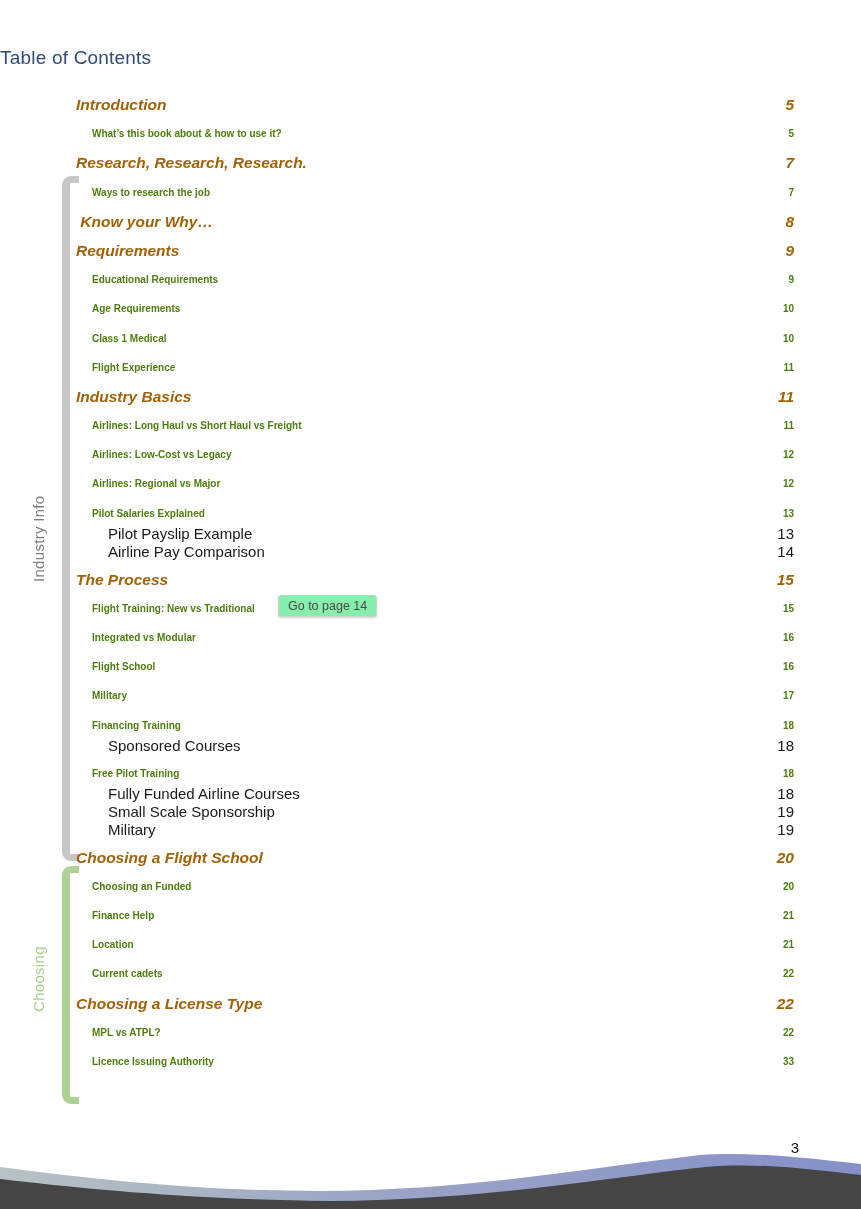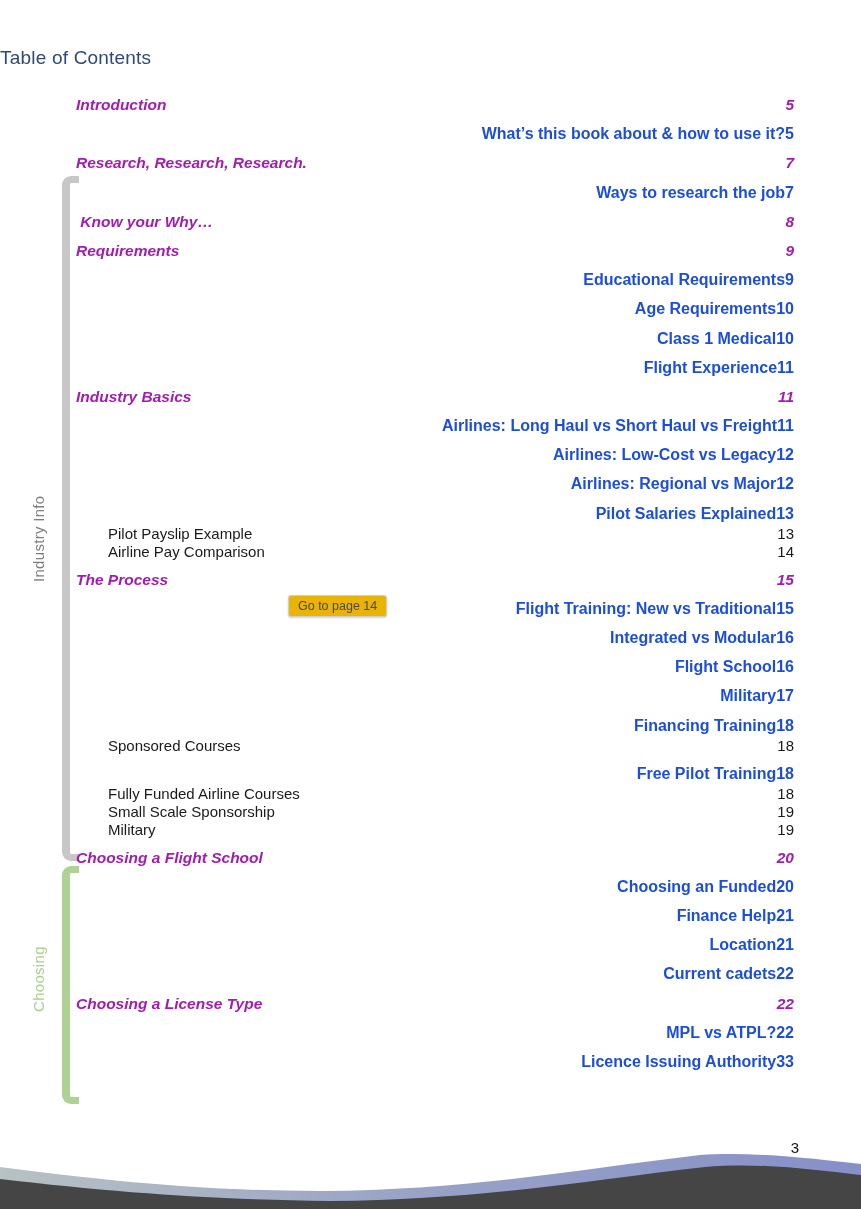--- a/index.html
+++ b/index.html
@@ -14,24 +14,24 @@
   .doc-title{
     position:absolute;top:47px;left:0;right:0;
     text-align:left;font-size:19px;font-weight:400;
     color:#2f4a74;letter-spacing:.2px;margin:0;
   }
 
   
   .toc{position:absolute;left:76px;top:95px;width:718px;}
   .toc-row{display:flex;justify-content:space-between;align-items:baseline;}
   .toc-label{white-space:pre;}
-  .l1{font-size:15.5px;font-weight:bold;font-style:italic;color:#a21caf;
+  .l1{font-size:15.5px;font-weight:bold;font-style:italic;color:#a16207;
       line-height:20px;margin-bottom:9.2px;}
-  .l2{font-size:16px;font-weight:bold;color:#1d4ed8;
-      line-height:20px;margin-bottom:9.2px;justify-content:flex-end;}
+  .l2{font-size:10px;font-weight:bold;color:#4d7c0f;
+      line-height:20px;margin-bottom:9.2px;}
   .l2 .toc-label{padding-left:16px;}
   .l3{font-size:15px;font-weight:400;color:#1a1a1a;
       line-height:18px;margin-bottom:0;}
   .l3 .toc-label{padding-left:32px;}
   .tight{margin-bottom:1px;}
   .group-end{margin-bottom:9px;}
 
   
   .bracket{
     position:absolute;left:62px;width:17px;box-sizing:border-box;
@@ -51,22 +51,22 @@
   
   .side-label{
     position:absolute;writing-mode:vertical-rl;transform:rotate(180deg);
     font-size:15px;letter-spacing:.3px;
   }
   .side-label-industry{left:30px;top:482px;height:100px;color:#7f7f7f;}
   .side-label-choosing{left:30px;top:934px;height:78px;color:#abce90;}
 
   
   .tooltip{
-    position:absolute;left:288px;top:595px;
-    background:#eab308;border:1px solid #cfcfcf;border-radius:3px;
+    position:absolute;left:278px;top:595px;
+    background:#86efac;border:1px solid #cfcfcf;border-radius:3px;
     padding:3px 9px;font-size:12.5px;color:#4a4a4a;
     box-shadow:0 1px 2px rgba(0,0,0,.18);
     white-space:nowrap;
   }
 
   
   .footer-wave{position:absolute;left:0;bottom:0;width:861px;height:120px;display:block;}
   .page-number{
     position:absolute;right:62px;top:1139px;
     font-size:15px;font-weight:500;color:#111;

